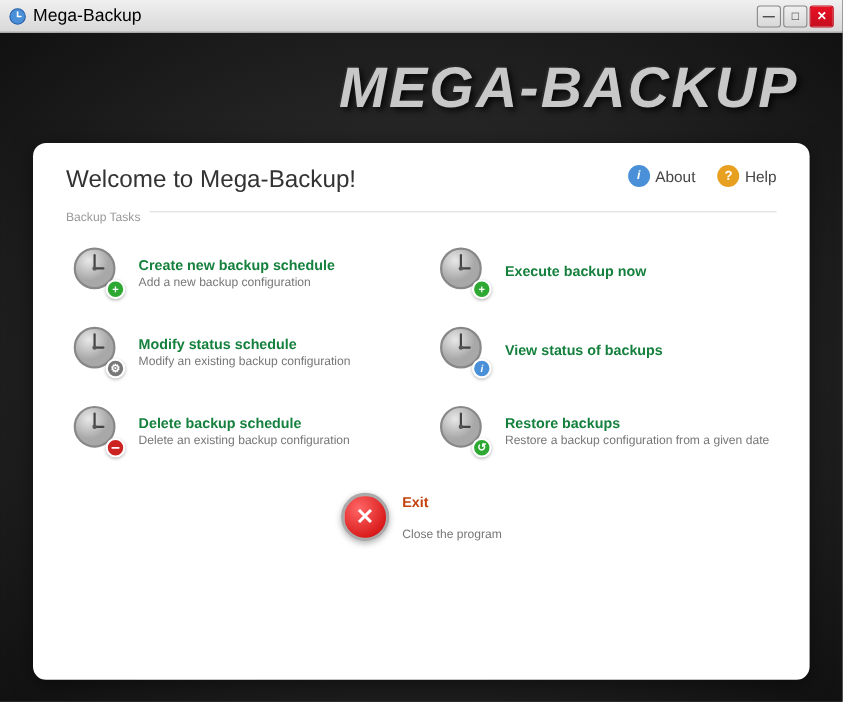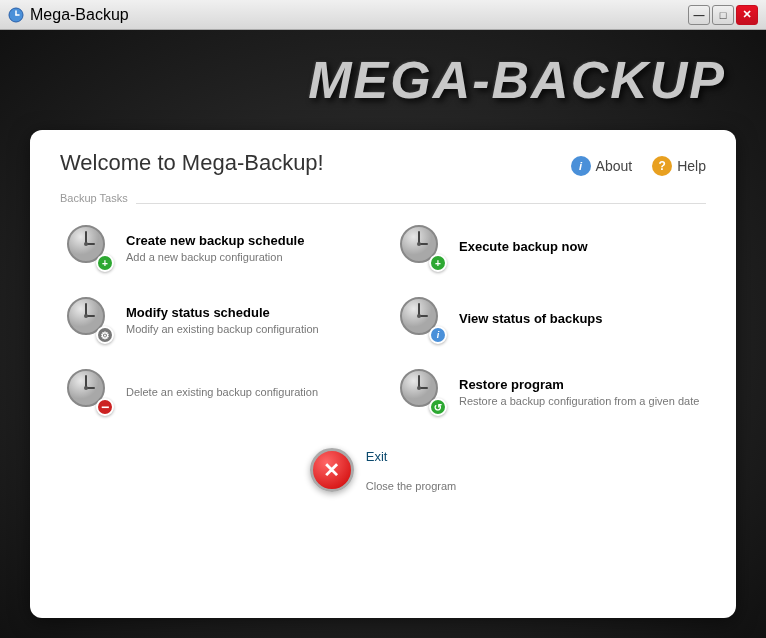--- a/index.html
+++ b/index.html
@@ -80,21 +80,21 @@
       margin: 0 30px 20px 30px;
       background: white;
       border-radius: 12px;
       padding: 20px 30px;
       box-shadow: 0 4px 20px rgba(0,0,0,0.5);
     }
 
     
     .header-row {
       display: flex;
-      align-items: flex-end;
+      align-items: flex-start;
       justify-content: space-between;
       margin-bottom: 16px;
     }
     .welcome-title {
       font-size: 22px;
       font-weight: 300;
       color: #333;
     }
     .header-links {
       display: flex;
@@ -133,21 +133,21 @@
       justify-content: center;
       font-size: 12px;
       font-weight: bold;
     }
 
     
     .section-label {
       font-size: 11px;
       color: #999;
       display: flex;
-      align-items: flex-end;
+      align-items: flex-start;
       gap: 8px;
       margin-bottom: 12px;
     }
     .section-label::after {
       content: '';
       flex: 1;
       height: 1px;
       background: #ddd;
     }
 
@@ -194,21 +194,21 @@
     }
     .badge-green { background: #2da832; }
     .badge-info { background: #4a90d9; }
     .badge-red { background: #cc2222; }
     .badge-refresh { background: #2da832; }
 
     .task-content {}
     .task-title {
       font-size: 13px;
       font-weight: 600;
-      color: #000000;
+      color: #15803d;
       margin-bottom: 3px;
     }
     .task-desc {
       font-size: 11px;
       color: #777;
     }
 
     
     .program-tasks {
       margin-top: 8px;
@@ -242,22 +242,22 @@
     }
     .exit-x {
       color: white;
       font-size: 20px;
       font-weight: 900;
       line-height: 1;
     }
     .exit-content {}
     .exit-title {
       font-size: 13px;
-      font-weight: 400;
-      color: #0c4a6e;
+      font-weight: 700;
+      color: #c2410c;
       margin-bottom: 3px;
     }
     .exit-desc {
       font-size: 11px;
       color: #777;
       margin-top: 16px;
     }
 
     
     .clock-svg {
@@ -409,20 +409,21 @@
               </radialGradient>
             </defs>
             <circle cx="20" cy="20" r="18" fill="url(#cg5)" stroke="#888" stroke-width="2"></circle>
             <line x1="20" y1="8" x2="20" y2="20" stroke="#444" stroke-width="2" stroke-linecap="round"></line>
             <line x1="20" y1="20" x2="28" y2="20" stroke="#444" stroke-width="2" stroke-linecap="round"></line>
             <circle cx="20" cy="20" r="2" fill="#555"></circle>
           </svg>
           <div class="clock-badge badge-red" style="font-size:14px;font-weight:900;">−</div>
         </div>
         <div class="task-content">
+          <div class="task-title">Delete backup schedule</div>
           <div class="task-desc">Delete an existing backup configuration</div>
         </div>
       </div>
 
       <div class="task-item">
         <div class="clock-icon">
           <svg class="clock-svg" viewBox="0 0 40 40">
             <defs>
               <radialGradient id="cg6" cx="35%" cy="30%">
                 <stop offset="0%" stop-color="#e8e8e8"></stop>
@@ -430,21 +431,21 @@
               </radialGradient>
             </defs>
             <circle cx="20" cy="20" r="18" fill="url(#cg6)" stroke="#888" stroke-width="2"></circle>
             <line x1="20" y1="8" x2="20" y2="20" stroke="#444" stroke-width="2" stroke-linecap="round"></line>
             <line x1="20" y1="20" x2="28" y2="20" stroke="#444" stroke-width="2" stroke-linecap="round"></line>
             <circle cx="20" cy="20" r="2" fill="#555"></circle>
           </svg>
           <div class="clock-badge badge-refresh" style="font-size:10px;">↺</div>
         </div>
         <div class="task-content">
-          <div class="task-title">Restore program</div>
+          <div class="task-title">Restore backups</div>
           <div class="task-desc">Restore a backup configuration from a given date</div>
         </div>
       </div>
 
     </div>
 
     <div class="program-tasks">
       <div class="exit-row">
         <div class="exit-item">
           <div class="exit-icon">

